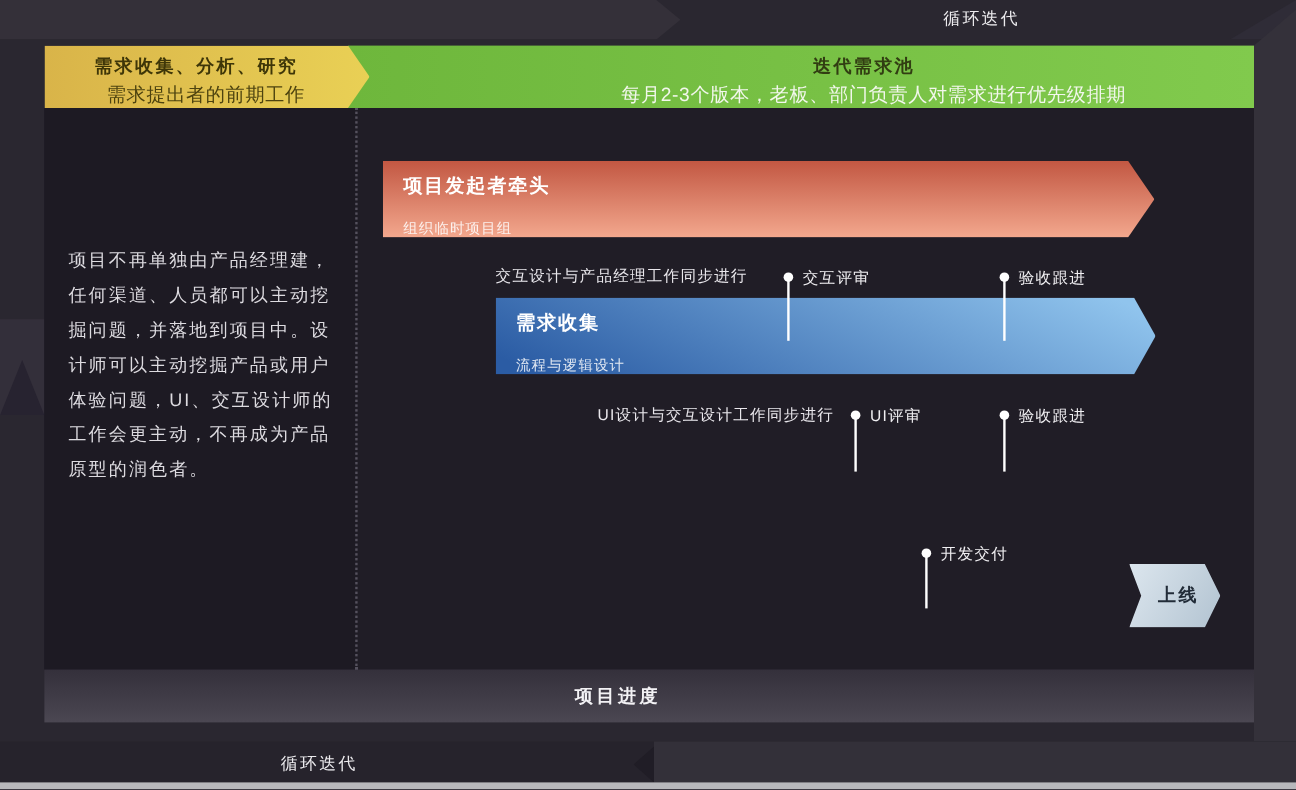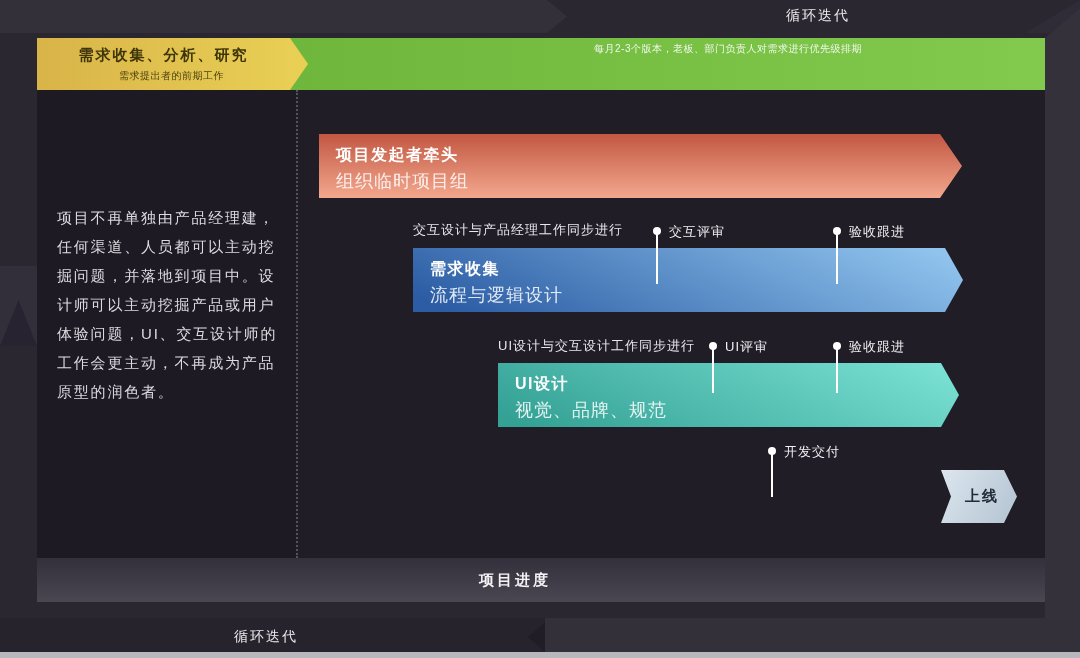--- a/index.html
+++ b/index.html
@@ -24,38 +24,38 @@
 
   
   .banner{top:38px;height:52px;}
   .banner-green{left:290px;width:755px;background:linear-gradient(90deg,#6eb73c,#81ca4d);}
   .banner-yellow{left:37px;width:271px;background:linear-gradient(90deg,#d9b449,#e9d055);
                  clip-path:polygon(0 0,253px 0,100% 50%,253px 100%,0 100%);}
   .banner-text{position:absolute;top:0;text-align:center;width:100%;}
   .banner-green .banner-text{left:105px;width:650px;}
   .banner-yellow .banner-text{left:0;width:253px;}
   .banner-title{display:block;margin-top:8px;font-size:15px;font-weight:bold;letter-spacing:2px;}
-  .banner-sub{display:block;margin-top:4px;font-size:10px;letter-spacing:.5px;padding-left:16px;}
+  .banner-sub{display:block;margin-top:4px;font-size:16px;letter-spacing:.5px;padding-left:16px;}
   .banner-yellow .banner-title{color:#3e3608;}
   .banner-yellow .banner-sub{color:#4d430f;}
   .banner-green .banner-title{color:#313d12;}
   .banner-green .banner-sub{color:#f2f7ec;}
 
   
   .content-panel{left:37px;top:90px;width:1008px;height:468px;background:#201d26;}
   .left-col{left:37px;top:90px;width:259px;height:468px;background:#1d1a23;}
   .dotted-divider{left:296px;top:90px;height:468px;width:0;border-left:2px dotted rgba(130,124,140,.55);}
   .left-note{left:57px;top:203px;width:238px;font-size:15px;line-height:29px;
              letter-spacing:1.8px;color:#dddbe0;white-space:pre-line;}
 
   
   .arrow{height:64px;color:#fff;}
   .stage-text{padding:11px 0 0 17px;}
   .stage-title{display:block;font-size:16px;font-weight:bold;letter-spacing:1.5px;}
-  .stage-sub{display:block;margin-top:3px;font-size:18px;letter-spacing:1px;color:rgba(255,255,255,.85);}
+  .stage-sub{display:block;margin-top:16px;font-size:12px;letter-spacing:1px;color:rgba(255,255,255,.85);}
 
   .arrow-initiator{left:319px;top:134px;width:643px;
      background:linear-gradient(180deg,#c25742,#f3a88e);
      clip-path:polygon(0 0,calc(100% - 22px) 0,100% 50%,calc(100% - 22px) 100%,0 100%);}
   .arrow-interaction{left:413px;top:248px;width:550px;
      background:linear-gradient(25deg,#2b5ca4 5%,#90c4ed 95%);
      clip-path:polygon(0 0,calc(100% - 18px) 0,100% 50%,calc(100% - 18px) 100%,0 100%);}
   .arrow-ui{left:498px;top:363px;width:461px;
      background:linear-gradient(25deg,#34a195 5%,#79e0d3 95%);
      clip-path:polygon(0 0,calc(100% - 18px) 0,100% 50%,calc(100% - 18px) 100%,0 100%);}
@@ -77,21 +77,21 @@
   .sync-ui{left:498px;top:337px;}
 
   .milestone{position:absolute;width:2px;background:#fff;z-index:4;}
   .milestone .dot{position:absolute;left:-3px;top:-4px;width:8px;height:8px;border-radius:50%;background:#fff;}
   .milestone .mlabel{position:absolute;left:13px;top:-8px;font-size:13px;color:#f0eff2;
                      white-space:nowrap;letter-spacing:1px;}
   .m-ia-review{left:656px;top:231px;height:53px;}
   .m-ia-accept{left:836px;top:231px;height:53px;}
   .m-ui-review{left:712px;top:346px;height:47px;}
   .m-ui-accept{left:836px;top:346px;height:47px;}
-  .m-dev-delivery{left:771px;top:451px;height:46px;}
+  .m-dev-delivery{left:771px;top:461px;height:46px;}
 
   
   .progress-bar{left:37px;top:558px;width:1008px;height:44px;
      background:linear-gradient(180deg,#34303b,#4b4752);
      display:flex;align-items:center;justify-content:center;}
   .progress-bar span{padding-right:52px;font-size:15px;font-weight:bold;color:#f3f2f5;letter-spacing:3px;}
 
   .bottom-left-band{left:0;top:618px;width:545px;height:34px;background:#26232c;}
   .bottom-notch{left:528px;top:622px;width:17px;height:30px;background:#201d26;
                 clip-path:polygon(100% 0,0 50%,100% 100%);}
@@ -106,20 +106,21 @@
   <div class="abs top-band"></div>
   <div class="abs corner-tr"></div>
   <div class="abs right-margin"></div>
   <div class="abs left-deco-light"></div>
   <div class="abs left-deco-dark"></div>
 
   <div class="abs loop-label loop-top">循环迭代</div>
 
   <div class="abs banner banner-green">
     <div class="banner-text">
+      <span class="banner-title">迭代需求池</span>
       <span class="banner-sub">每月2-3个版本，老板、部门负责人对需求进行优先级排期</span>
     </div>
   </div>
   <div class="abs banner banner-yellow">
     <div class="banner-text">
       <span class="banner-title">需求收集、分析、研究</span>
       <span class="banner-sub">需求提出者的前期工作</span>
     </div>
   </div>
 
@@ -151,26 +152,20 @@
   <div class="milestone m-ia-review">
     <span class="dot"></span>
     <span class="mlabel">交互评审</span>
   </div>
   <div class="milestone m-ia-accept">
     <span class="dot"></span>
     <span class="mlabel">验收跟进</span>
   </div>
 
   <div class="abs sync-note sync-ui">UI设计与交互设计工作同步进行</div>
-  <div class="abs arrow arrow-ui">
-    <div class="stage-text">
-      <span class="stage-title">UI设计</span>
-      <span class="stage-sub">视觉、品牌、规范</span>
-    </div>
-  </div>
   <div class="milestone m-ui-review">
     <span class="dot"></span>
     <span class="mlabel">UI评审</span>
   </div>
   <div class="milestone m-ui-accept">
     <span class="dot"></span>
     <span class="mlabel">验收跟进</span>
   </div>
 
   <div class="milestone m-dev-delivery">

